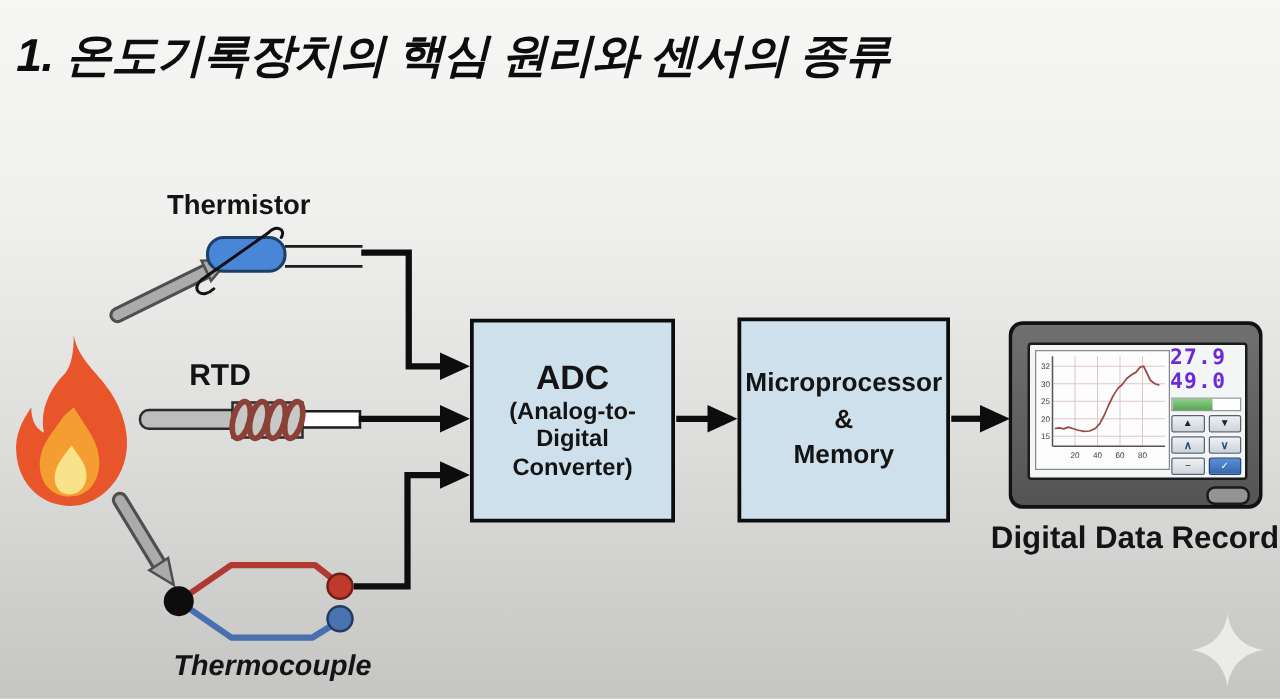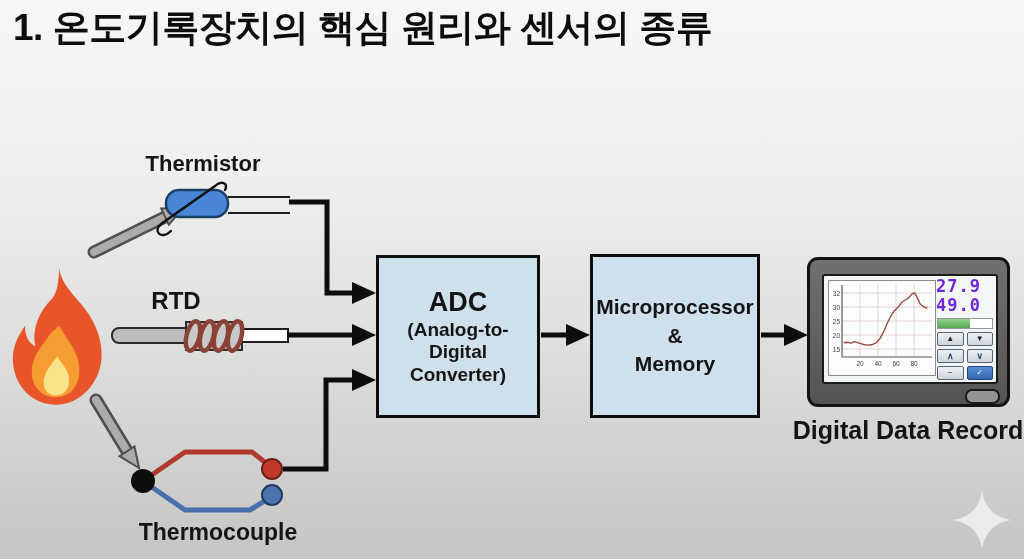--- a/index.html
+++ b/index.html
@@ -3,24 +3,24 @@
 <meta charset="utf-8">
 <style>
   html,body{margin:0;padding:0;}
   .canvas{
     position:relative;width:1024px;height:559px;overflow:hidden;
     font-family:"Liberation Sans",sans-serif;
     background:linear-gradient(180deg,#f6f6f5 0%,#f0f0ef 30%,#dededd 62%,#c5c5c4 100%);
   }
   .overlay{position:absolute;left:0;top:0;z-index:1;}
   .label{position:absolute;font-weight:800;color:#141414;z-index:2;text-align:center;}
-  .title{position:absolute;left:13px;top:3px;font-size:37px;font-weight:800;color:#0d0d0d;letter-spacing:-0.5px;z-index:2;}
-  .thermistor-label{left:136px;top:151px;width:134px;font-size:22px;}
+  .title{position:absolute;left:13px;top:20px;font-size:37px;font-weight:800;color:#0d0d0d;letter-spacing:-0.5px;z-index:2;font-style:italic;}
+  .thermistor-label{left:124px;top:151px;width:134px;font-size:22px;}
   .rtd-label{left:145px;top:287px;width:62px;font-size:24px;}
-  .thermocouple-label{left:126px;top:519px;width:184px;font-size:23px;}
+  .thermocouple-label{left:126px;top:519px;width:184px;font-size:23px;font-style:italic;}
   .block{
     position:absolute;background:#cfe0ed;border:3px solid #0d0d0d;z-index:2;
     display:flex;flex-direction:column;align-items:center;justify-content:center;
     text-align:center;color:#141414;font-weight:800;
   }
   .block-adc{left:376px;top:255px;width:158px;height:157px;}
   .block-micro{left:590px;top:254px;width:164px;height:158px;}
   .adc-title{font-size:27px;line-height:1.2;}
   .adc-sub{font-size:19px;line-height:1.2;}
   .micro-line{font-size:21px;line-height:1.35;}

